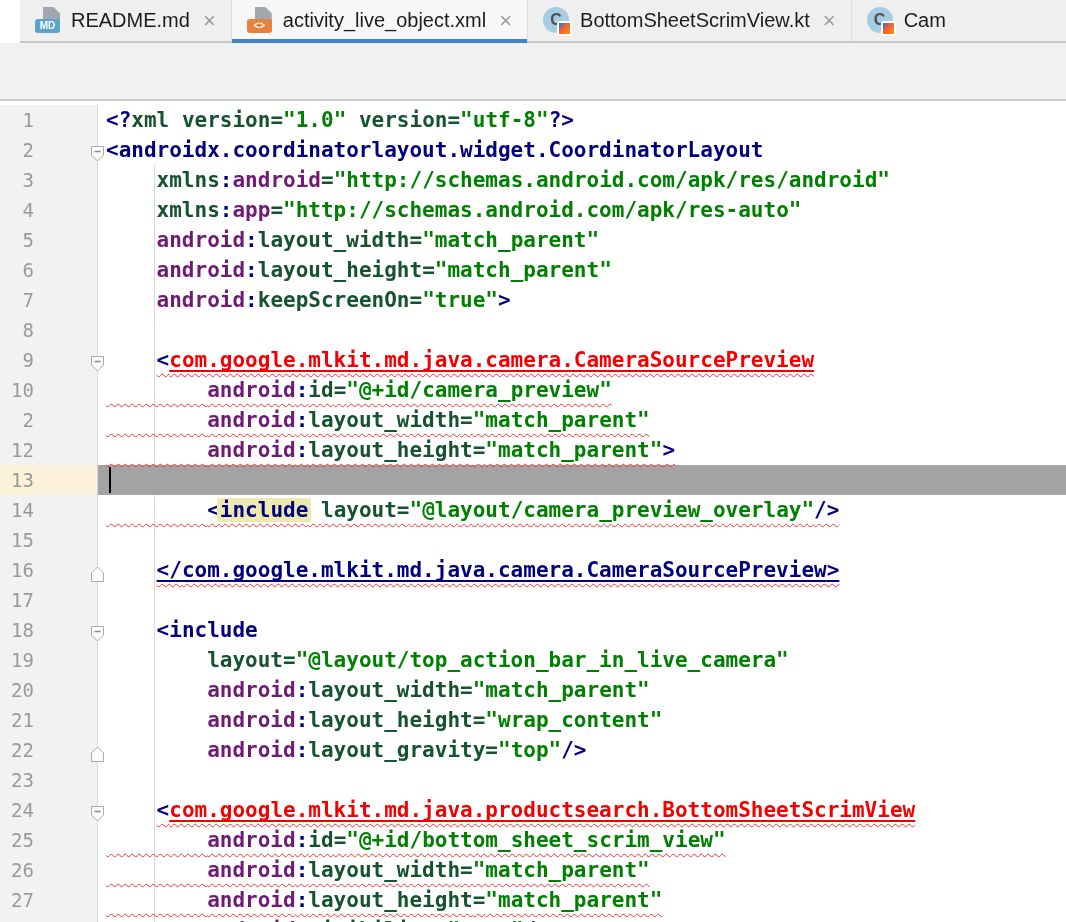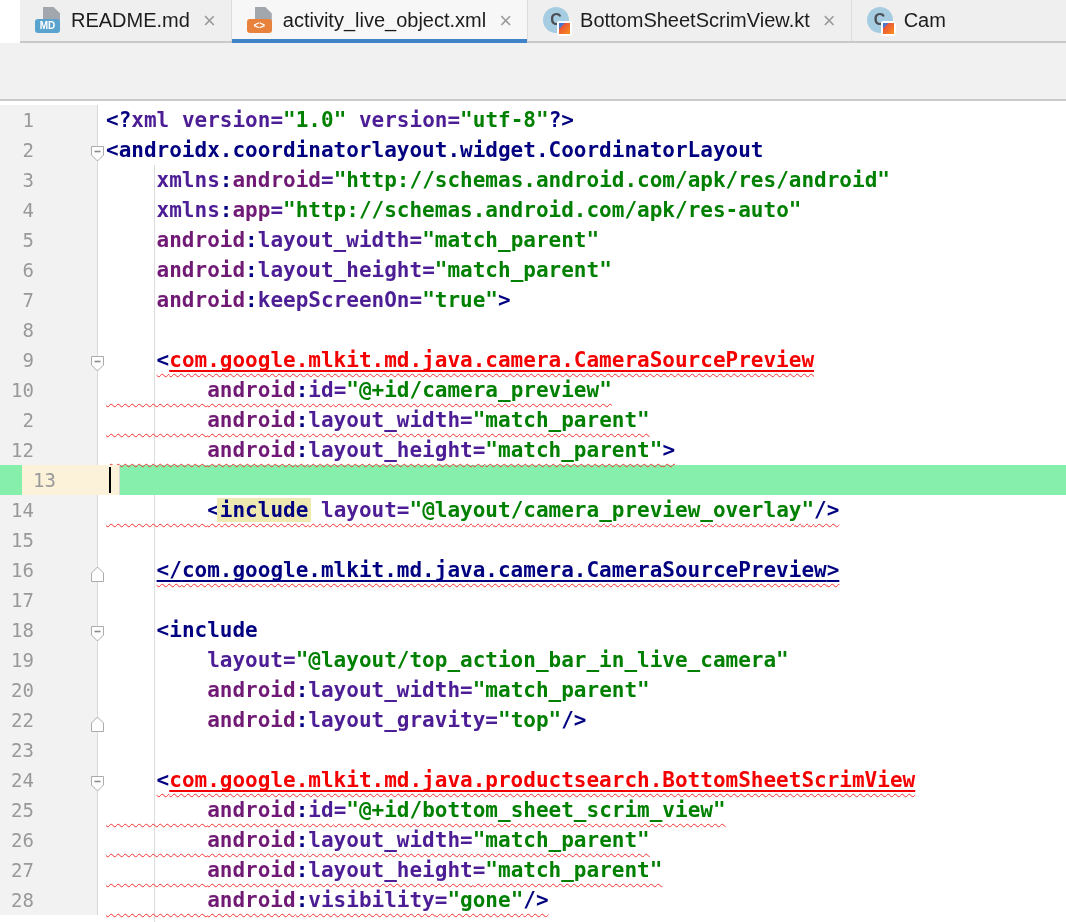--- a/index.html
+++ b/index.html
@@ -47,27 +47,27 @@
   
   .editor{position:relative;height:821px;background:#fff;overflow:hidden;
        font-family:"DejaVu Sans Mono","Liberation Mono",monospace;
        font-size:21px;font-weight:bold;}
   .rows{position:absolute;left:0;top:4px;right:0;}
   .row{display:flex;height:30px;line-height:30px;}
   .gut{width:97px;flex:none;background:#F2F2F2;border-right:1px solid #D9D9D9;
        position:relative;z-index:2;}
   .num{display:block;width:34px;text-align:right;color:#999;
        font-weight:400;font-size:19px;}
-  .row.caret-row{background:#86efac;padding-left:22px;}
+  .row.caret-row{background:#a3a3a3;}
   .row.caret-row .gut{background:#FBF2D9;}
   .code{flex:1;white-space:pre;padding-left:8px;position:relative;z-index:1;}
   .seg{white-space:pre;}
   .pl{color:#000;}
   .br,.tag,.cln{color:#000080;}
-  .attr,.eq{color:#4c1d95;}
+  .attr,.eq{color:#14532d;}
   .ns{color:#701a75;}
   .val{color:#008000;}
   .err{color:#F50000;}
   .u{text-decoration-line:underline;text-decoration-thickness:2px;
      text-underline-offset:3px;text-decoration-skip-ink:none;}
   .wave{text-decoration-line:underline;text-decoration-style:wavy;
      text-decoration-color:#F73131;text-decoration-thickness:1px;
      text-underline-offset:6px;text-decoration-skip-ink:none;}
   .taghl{color:#000080;background:#EDE9B0;box-shadow:3px 0 0 #EDE9B0,-3px 0 0 #EDE9B0;}
   .fold{position:absolute;right:-8px;top:6px;z-index:4;}
@@ -251,20 +251,26 @@
           <div class="code"><span class="seg pl">        </span><span class="seg attr">layout</span><span class="seg eq">=</span><span class="seg val">"@layout/top_action_bar_in_live_camera"</span></div>
         </div>
         <div class="row">
           <div class="gut">
             <span class="num">20</span>
           </div>
           <div class="code"><span class="seg pl">        </span><span class="seg ns">android</span><span class="seg cln">:</span><span class="seg attr">layout_width</span><span class="seg eq">=</span><span class="seg val">"match_parent"</span></div>
         </div>
         <div class="row">
           <div class="gut">
+            <span class="num">21</span>
+          </div>
+          <div class="code"><span class="seg pl">        </span><span class="seg ns">android</span><span class="seg cln">:</span><span class="seg attr">layout_height</span><span class="seg eq">=</span><span class="seg val">"wrap_content"</span></div>
+        </div>
+        <div class="row">
+          <div class="gut">
             <span class="num">22</span>
             <span class="fold"><svg width="15" height="18" viewBox="0 0 15 18">
                 <path d="M1.5 16.5 h12 v-8.5 l-6 -6 l-6 6 z" fill="#FDFDFD" stroke="#ABABAB"></path>
               </svg></span>
           </div>
           <div class="code"><span class="seg pl">        </span><span class="seg ns">android</span><span class="seg cln">:</span><span class="seg attr">layout_gravity</span><span class="seg eq">=</span><span class="seg val">"top"</span><span class="seg br">/&gt;</span></div>
         </div>
         <div class="row">
           <div class="gut">
             <span class="num">23</span>

